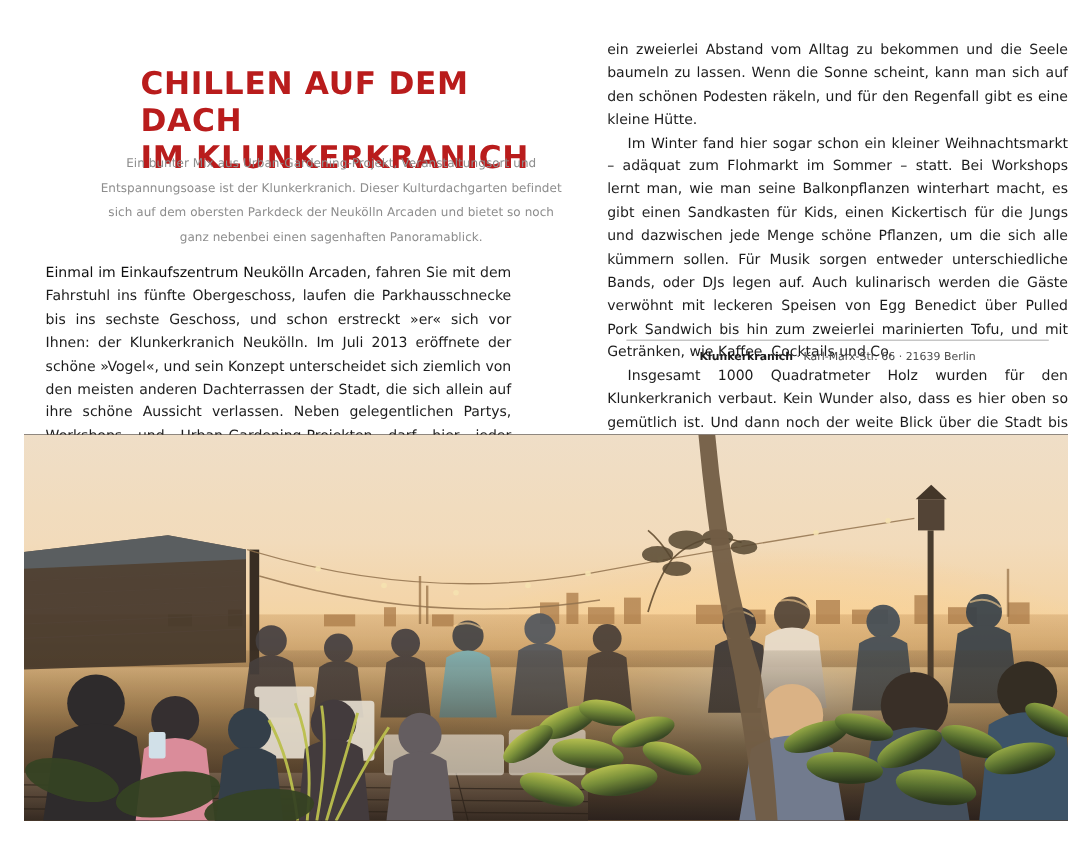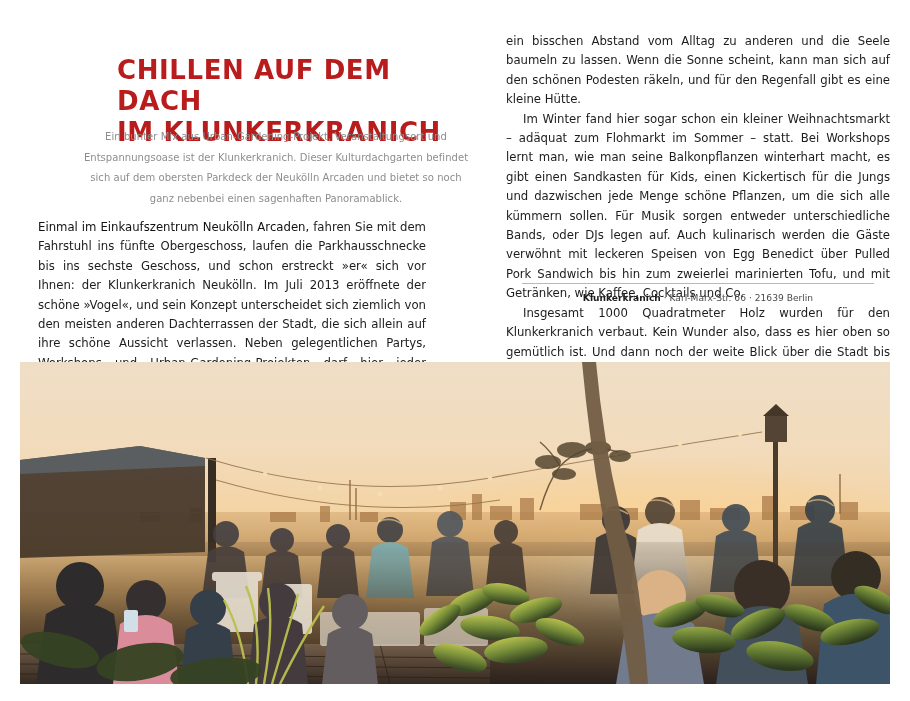--- a/index.html
+++ b/index.html
@@ -158,21 +158,21 @@
 im Klunkerkranich</h1>
   </div>
 
   <div class="intro">Ein bunter Mix aus Urban-Gardening-Projekt, Veranstaltungsort und Entspannungsoase ist der Klunkerkranich. Dieser Kulturdachgarten befindet sich auf dem obersten Parkdeck der Neukölln Arcaden und bietet so noch ganz nebenbei einen sagenhaften Panoramablick.</div>
 
   <div class="col col-left">
     <p><span class="lead-in">Einmal im Einkaufszentrum Neukölln Arcaden,</span><span> fahren Sie mit dem Fahrstuhl ins fünfte Obergeschoss, laufen die Parkhausschnecke bis ins sechste Geschoss, und schon erstreckt »er« sich vor Ihnen: der Klunkerkranich Neukölln. Im Juli 2013 eröffnete der schöne »Vogel«, und sein Konzept unterscheidet sich ziemlich von den meisten anderen Dachterrassen der Stadt, die sich allein auf ihre schöne Aussicht verlassen. Neben gelegentlichen Partys, Workshops und Urban-Gardening-Projekten darf hier jeder herkommen, um</span></p>
   </div>
 
   <div class="col col-right">
-    <p>ein bisschen Abstand vom Alltag zu anderen und die Seele baumeln zu lassen. Wenn die Sonne scheint, kann man sich auf den schönen Podesten räkeln, und für den Regenfall gibt es eine kleine Hütte.</p>
+    <p>ein zweierlei Abstand vom Alltag zu bekommen und die Seele baumeln zu lassen. Wenn die Sonne scheint, kann man sich auf den schönen Podesten räkeln, und für den Regenfall gibt es eine kleine Hütte.</p>
     <p>Im Winter fand hier sogar schon ein kleiner Weihnachtsmarkt – adäquat zum Flohmarkt im Sommer – statt. Bei Workshops lernt man, wie man seine Balkonpflanzen winterhart macht, es gibt einen Sandkasten für Kids, einen Kickertisch für die Jungs und dazwischen jede Menge schöne Pflanzen, um die sich alle kümmern sollen. Für Musik sorgen entweder unterschiedliche Bands, oder DJs legen auf. Auch kulinarisch werden die Gäste verwöhnt mit leckeren Speisen von Egg Benedict über Pulled Pork Sandwich bis hin zum zweierlei marinierten Tofu, und mit Getränken, wie Kaffee, Cocktails und Co.</p>
     <p>Insgesamt 1000 Quadratmeter Holz wurden für den Klunkerkranich verbaut. Kein Wunder also, dass es hier oben so gemütlich ist. Und dann noch der weite Blick über die Stadt bis hin zum Alexanderplatz – dazu ein Feierabend-Bier – das hilft ziemlich gut beim Runterkommen und Entspannen ...</p>
   </div>
 
   <div class="info-block">
     <div class="info-rule"></div>
     <div class="info-line"><span class="info-name">Klunkerkranich</span><span> · Karl-Marx-Str. 66 · 21639 Berlin</span></div>
   </div>
 
   <div class="photo">

